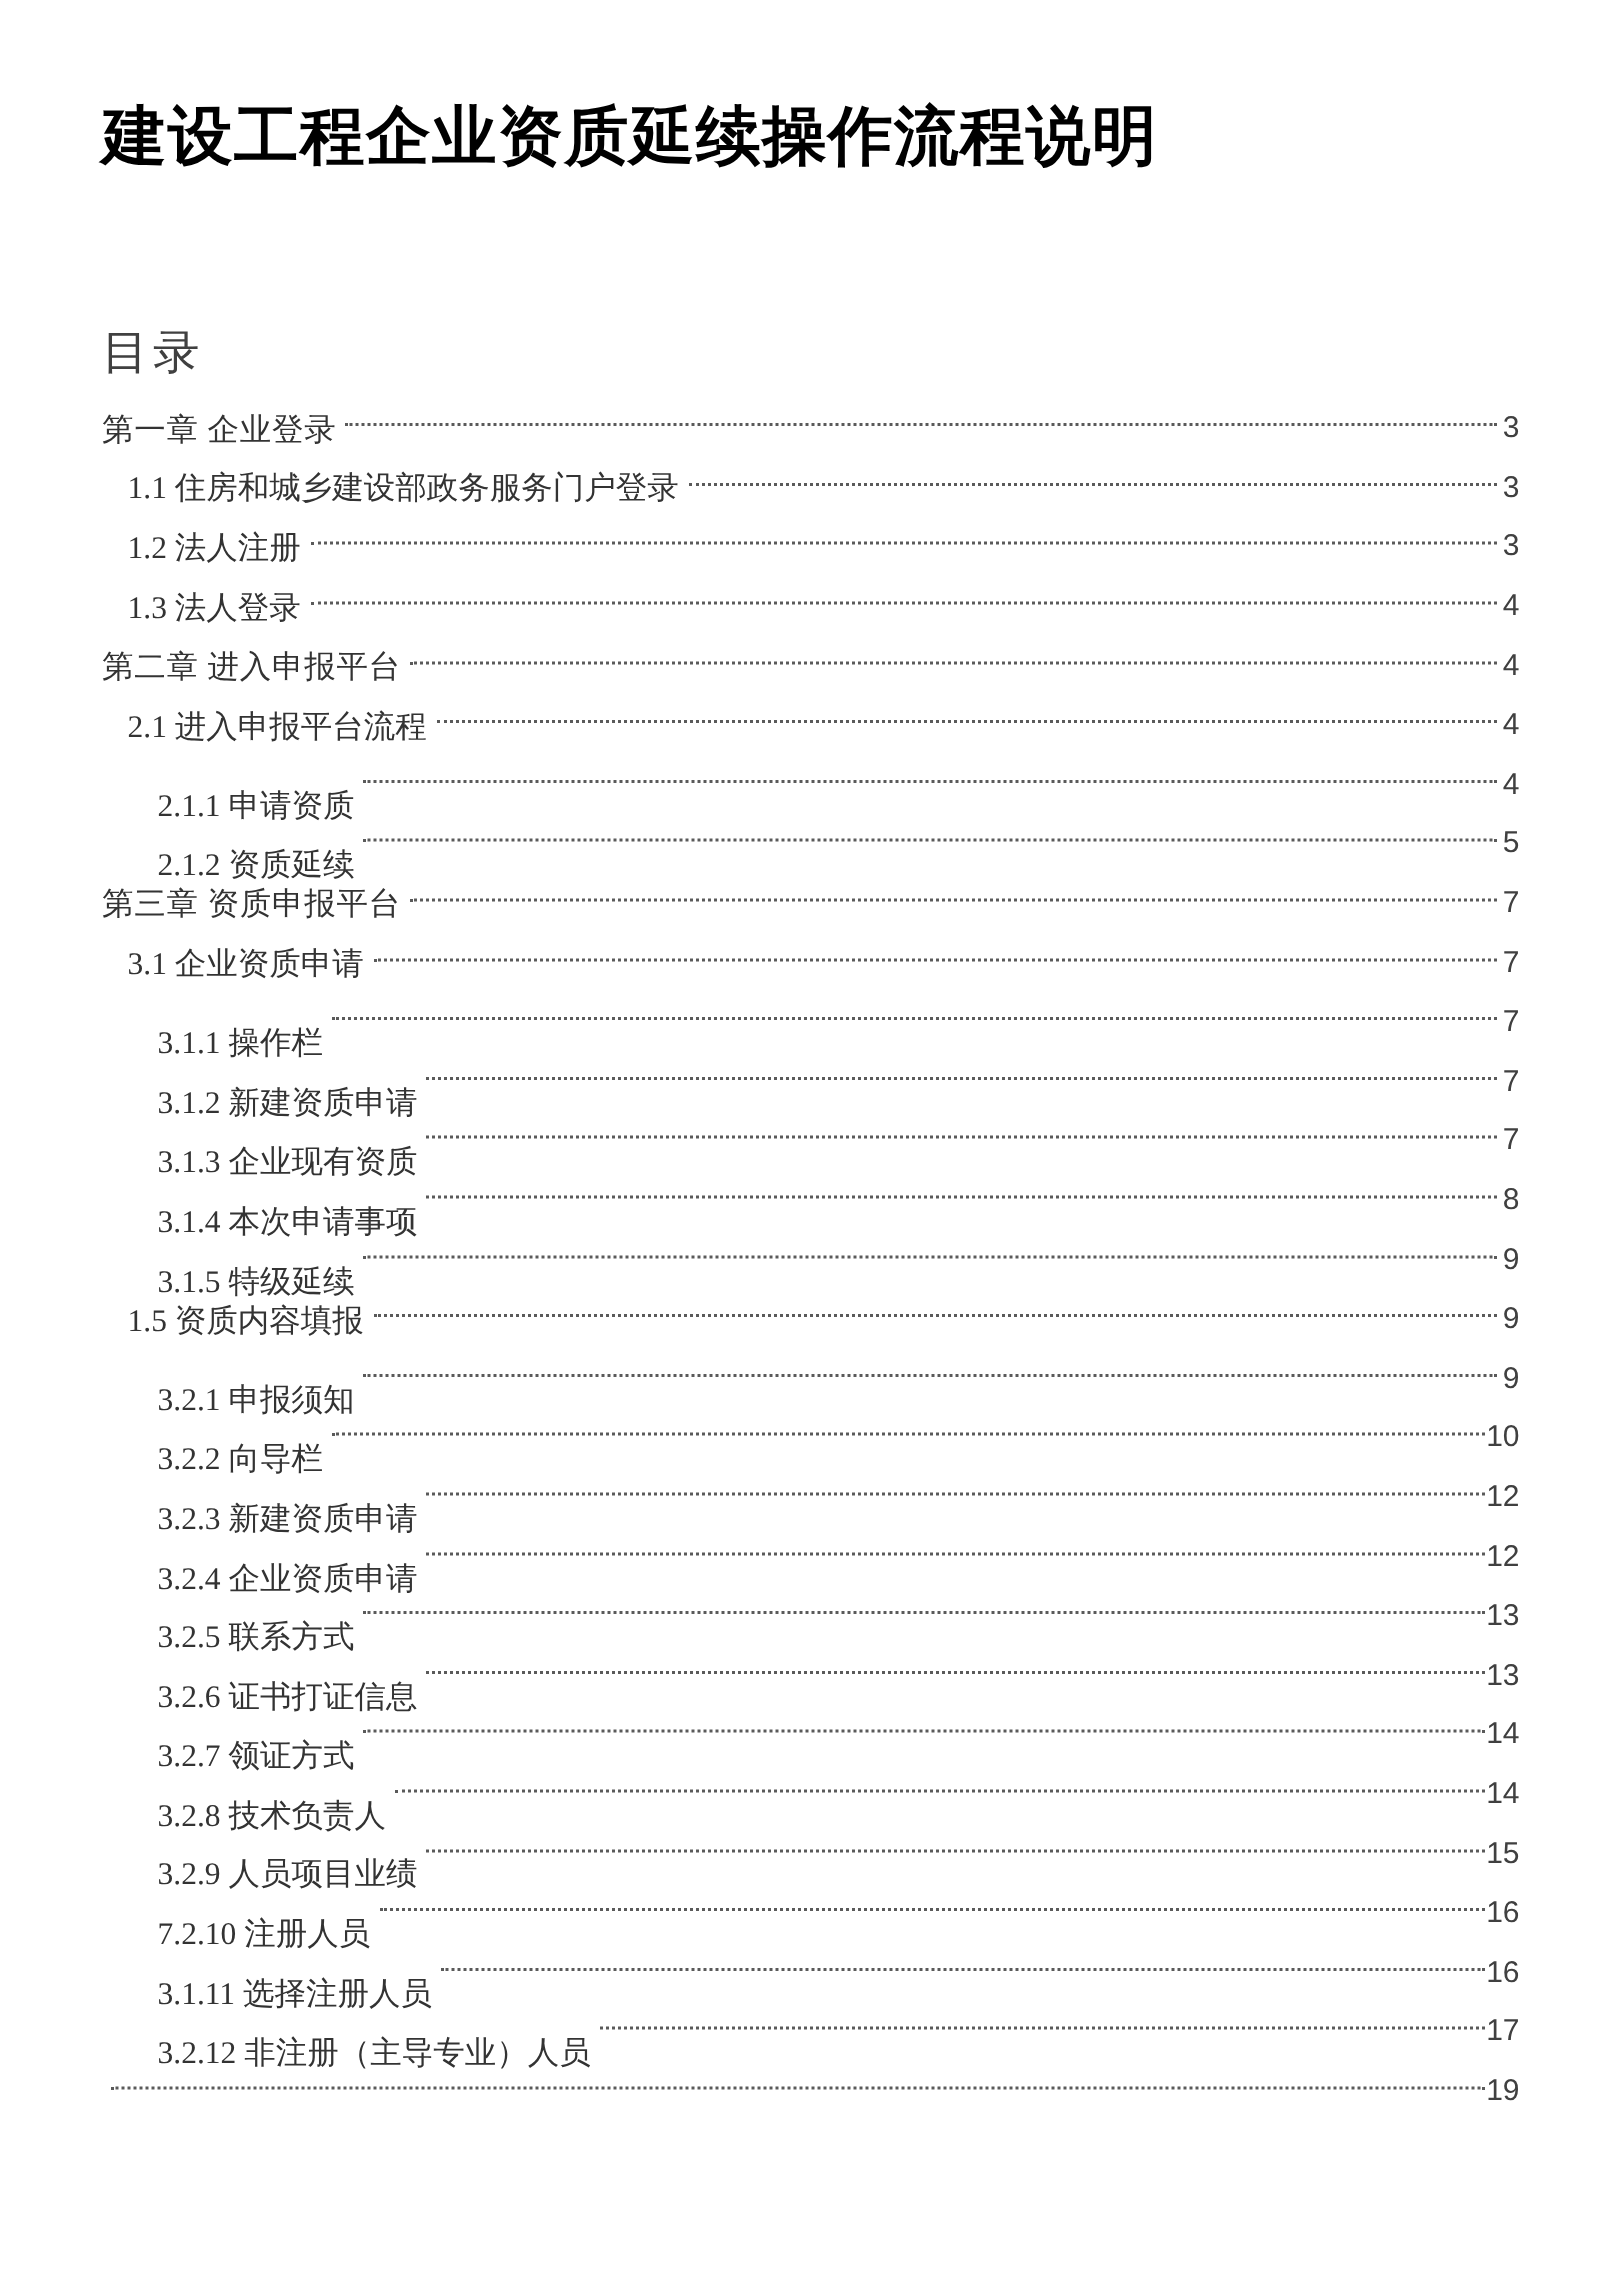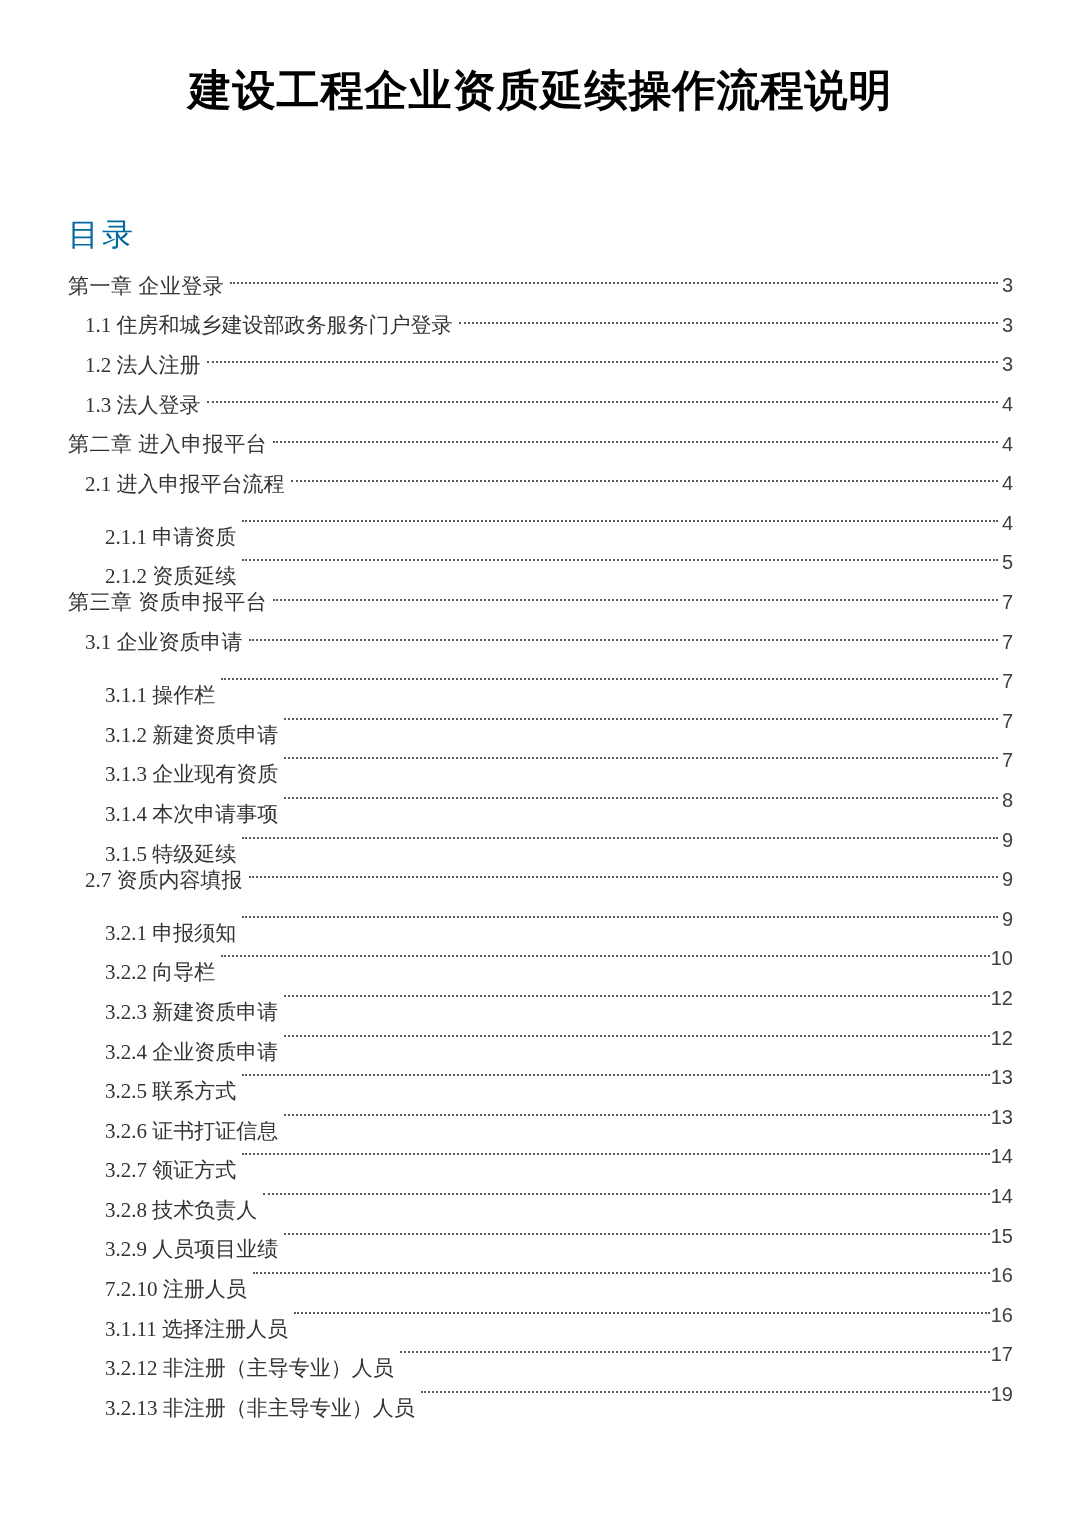--- a/index.html
+++ b/index.html
@@ -13,21 +13,21 @@
     overflow: hidden;
   }
   .page {
     width: 1080px;
     height: 1527px;
     padding: 0 67px 0 68px;
     position: relative;
   }
   .doc-title {
     margin-top: 62px;
-    text-align: center;
+    text-align: left;
     font-size: 43px;
     font-weight: bold;
     letter-spacing: 1px;
     color: #000000;
     font-family: "Liberation Serif", "DejaVu Serif", serif;
   }
   .toc-heading {
     margin-top: 94px;
     font-size: 31px;
     font-weight: normal;
@@ -66,21 +66,21 @@
     min-width: 14px;
     text-align: right;
   }
 </style>
 </head>
 <body>
 
 <div class="page">
   <h1 class="doc-title" style="color: rgb(0, 0, 0);">建设工程企业资质延续操作流程说明</h1>
 
-  <h2 class="toc-heading" style="color: #0369a1;">目录</h2>
+  <h2 class="toc-heading" style="color: #404040;">目录</h2>
 
   <div class="toc">
       <div class="toc-row lvl-1">
         <span class="label">第一章 企业登录</span>
         <span class="leader"></span>
         <span class="page-num">3</span>
       </div>
       <div class="toc-row lvl-2">
         <span class="label">1.1 住房和城乡建设部政务服务门户登录</span>
         <span class="leader"></span>
@@ -145,21 +145,21 @@
         <span class="label">3.1.4 本次申请事项</span>
         <span class="leader"></span>
         <span class="page-num">8</span>
       </div>
       <div class="toc-row lvl-3">
         <span class="label">3.1.5 特级延续</span>
         <span class="leader"></span>
         <span class="page-num">9</span>
       </div>
       <div class="toc-row lvl-2">
-        <span class="label">2.7 资质内容填报</span>
+        <span class="label">1.5 资质内容填报</span>
         <span class="leader"></span>
         <span class="page-num">9</span>
       </div>
       <div class="toc-row lvl-3">
         <span class="label">3.2.1 申报须知</span>
         <span class="leader"></span>
         <span class="page-num">9</span>
       </div>
       <div class="toc-row lvl-3">
         <span class="label">3.2.2 向导栏</span>
@@ -210,18 +210,17 @@
         <span class="label">3.1.11 选择注册人员</span>
         <span class="leader"></span>
         <span class="page-num">16</span>
       </div>
       <div class="toc-row lvl-3">
         <span class="label">3.2.12 非注册（主导专业）人员</span>
         <span class="leader"></span>
         <span class="page-num">17</span>
       </div>
       <div class="toc-row lvl-3">
-        <span class="label">3.2.13 非注册（非主导专业）人员</span>
         <span class="leader"></span>
         <span class="page-num">19</span>
       </div>
     </div>
 </div>
 
 </body></html>

